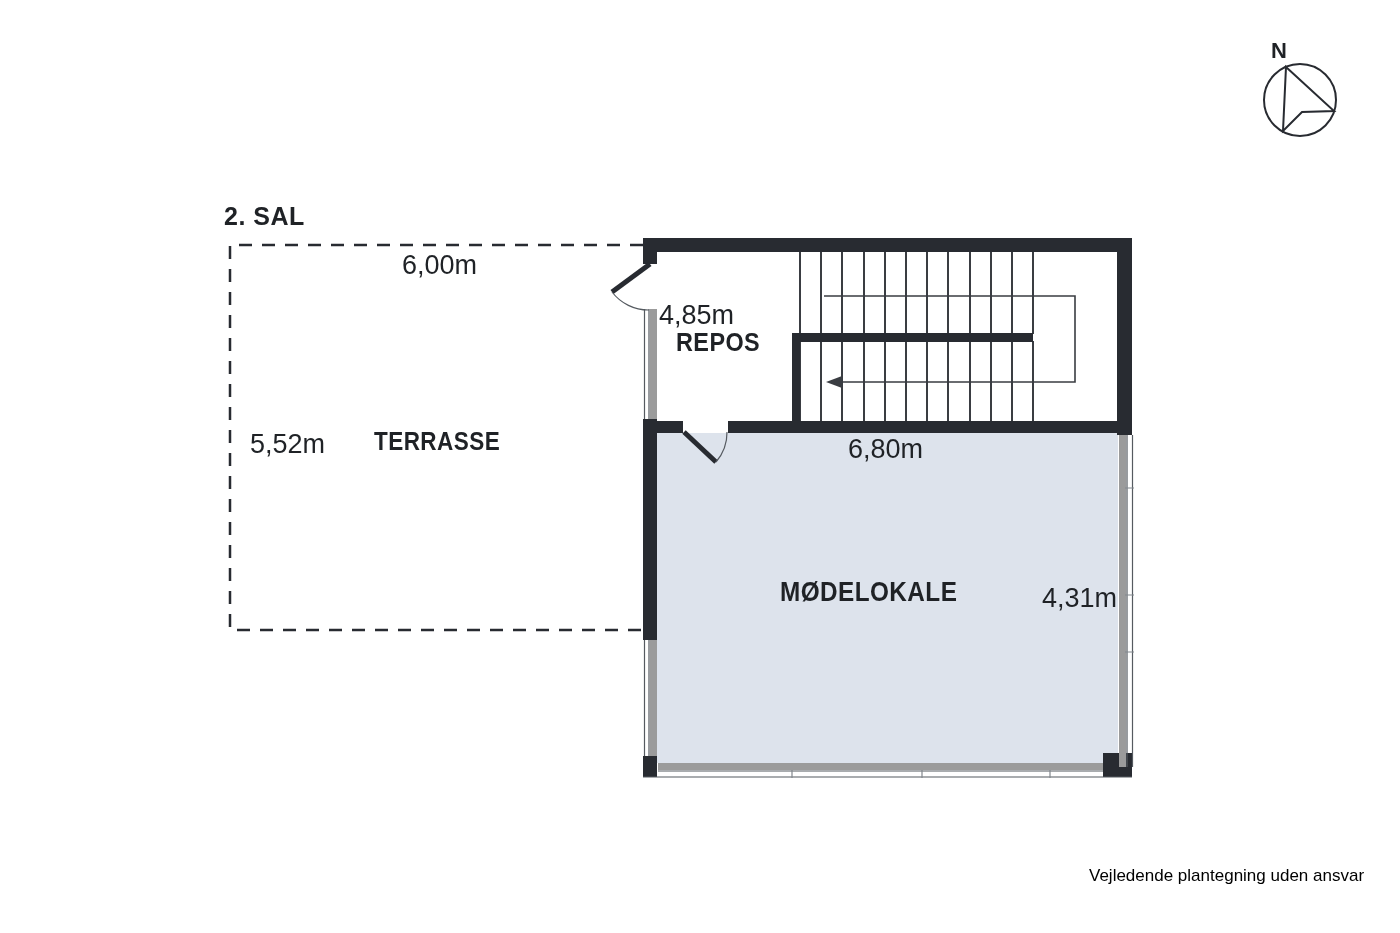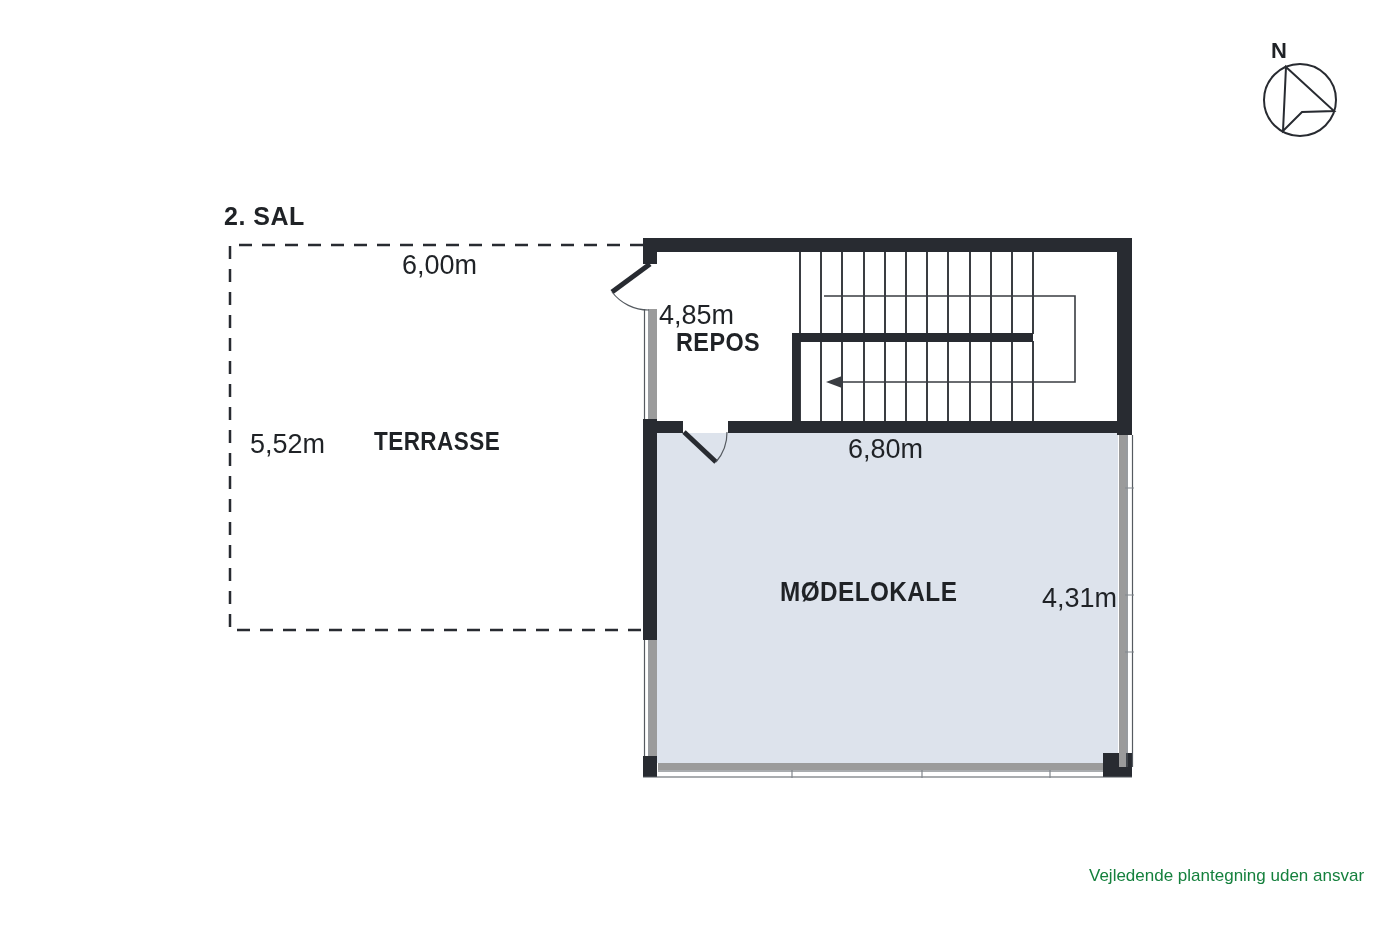--- a/index.html
+++ b/index.html
@@ -44,21 +44,21 @@
     letter-spacing: 0.5px;
     text-align: center;
   }
   .compass-n {
     font-size: 22px;
     font-weight: 700;
   }
   .disclaimer {
     font-size: 17px;
     font-weight: 400;
-    color: #15803d;
+    color: #000000;
   }
 </style>
 </head>
 <body>
 
 <div id="canvas">
 
   <svg id="plan-svg" width="1400" height="933" viewBox="0 0 1400 933" xmlns="http://www.w3.org/2000/svg">
 
     <g fill="none" stroke-width="2.5" stroke-dasharray="13 10" stroke="#282b31">

